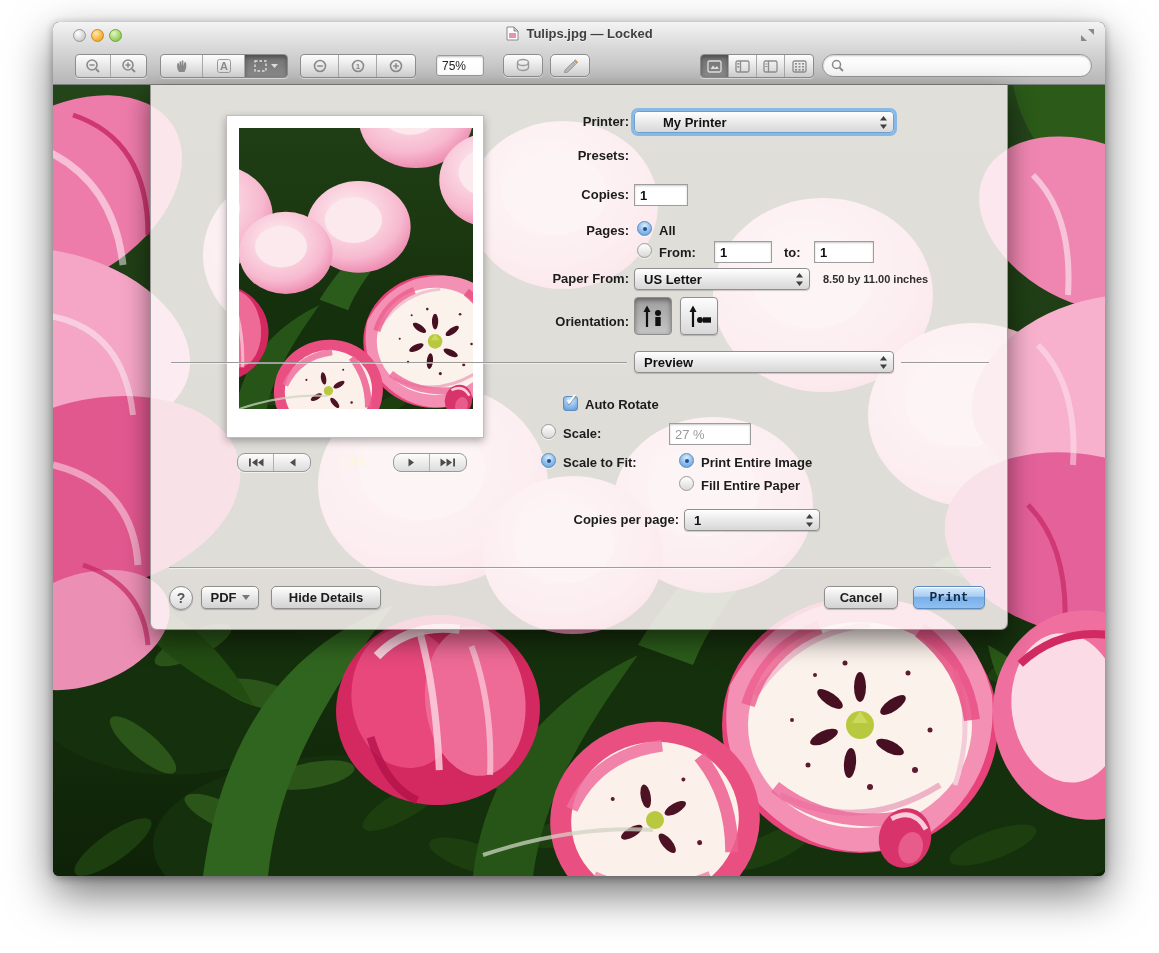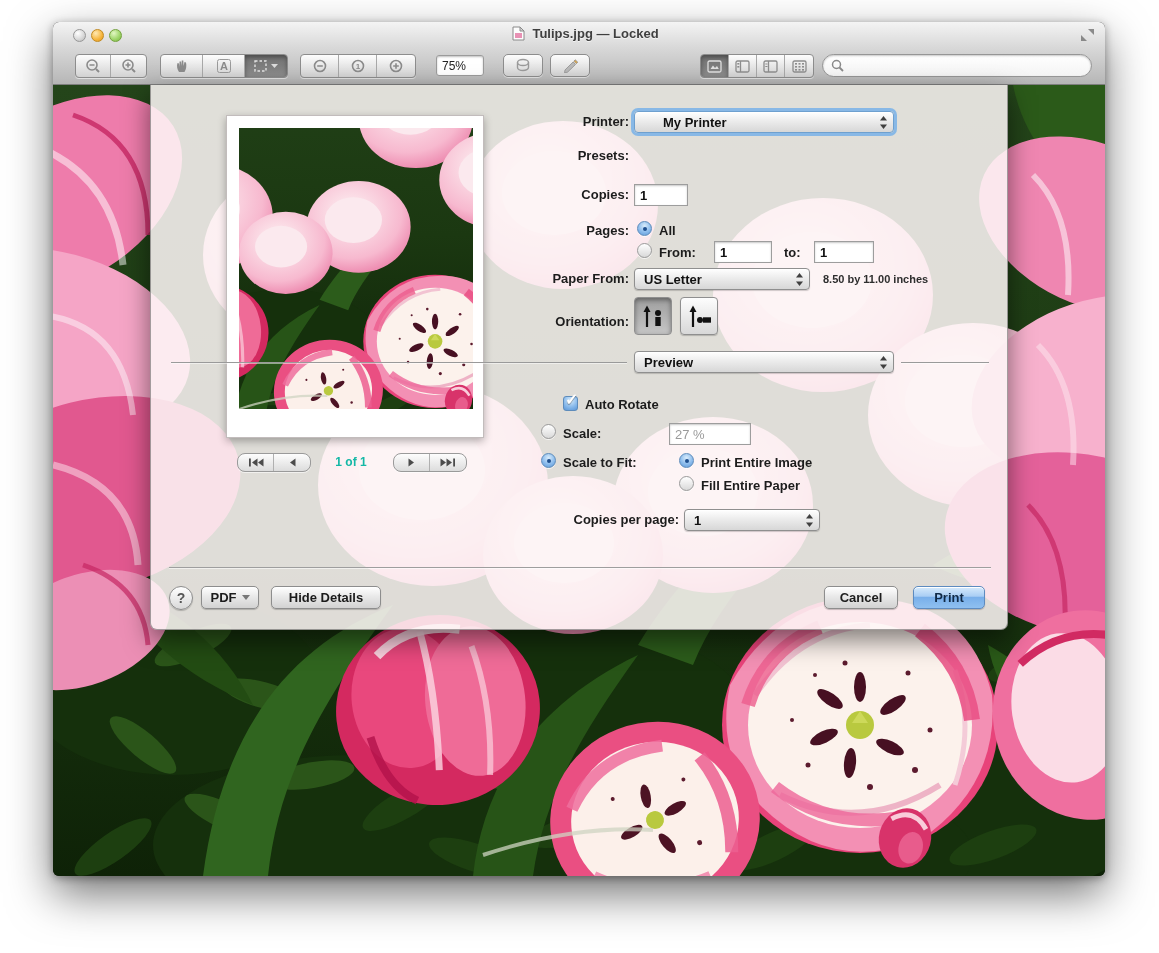--- a/index.html
+++ b/index.html
@@ -12,21 +12,21 @@
     box-shadow:0 18px 45px rgba(0,0,0,0.55),0 2px 8px rgba(0,0,0,0.35);}
   .header{position:absolute;left:0;top:0;width:100%;height:63px;
     background:linear-gradient(#f4f4f4,#d9d9d9 40%,#b6b6b6);
     border-bottom:1px solid #7e7e7e;}
   .titlebar{position:absolute;left:0;top:0;width:100%;height:26px;}
   .traffic{position:absolute;top:7px;width:13px;height:13px;border-radius:50%;}
   .t-close{left:20px;background:radial-gradient(circle at 35% 30%,#ffffff,#d6d6d6 60%,#b5b5b5);border:1px solid #979797;}
   .t-min{left:38px;background:radial-gradient(circle at 35% 30%,#ffe9b3,#f6b53c 60%,#dd9320);border:1px solid #c28a22;}
   .t-zoom{left:56px;background:radial-gradient(circle at 35% 30%,#e2f7c3,#9cd467 60%,#77b23f);border:1px solid #74a13e;}
   .title-wrap{position:absolute;left:0;top:4px;width:100%;display:flex;justify-content:center;
-    align-items:center;gap:6px;pointer-events:none;margin-left:6px;}
+    align-items:center;gap:6px;pointer-events:none;}
   .title-text{font-size:13px;font-weight:bold;color:#3f3f3f;text-shadow:0 1px 0 rgba(255,255,255,.6);}
   .fs-btn{position:absolute;right:10px;top:6px;width:16px;height:14px;opacity:.75;}
 
   
   .toolbar{position:absolute;left:0;top:26px;width:100%;height:37px;}
   .seg{position:absolute;top:6px;display:flex;border:1px solid #8d8d8d;border-radius:4px;
     background:linear-gradient(#fdfdfd,#d2d2d2);box-shadow:0 1px 0 rgba(255,255,255,.55);overflow:hidden;}
   .sbtn{height:22px;display:flex;align-items:center;justify-content:center;border-right:1px solid #a8a8a8;}
   .sbtn:last-child{border-right:none;}
   .sbtn.active{background:linear-gradient(#6f6f6f,#8d8d8d);box-shadow:inset 0 2px 4px rgba(0,0,0,.35);}
@@ -77,35 +77,35 @@
     box-shadow:0 1px 1px rgba(0,0,0,.2);}
   .orient-btn.active{background:linear-gradient(#9e9e9e,#c6c6c6);box-shadow:inset 0 2px 5px rgba(0,0,0,.4);}
   .secline{position:absolute;height:1px;background:#9a9a9a;box-shadow:0 1px 0 rgba(255,255,255,.5);}
   .sep{position:absolute;left:18px;top:482px;width:822px;height:1px;background:#9e9e9e;
     box-shadow:0 1px 0 rgba(255,255,255,.55);}
   .pushbtn{position:absolute;height:23px;border:1px solid #8d8d8d;border-radius:5px;
     background:linear-gradient(#ffffff,#e9e9e9 45%,#d2d2d2);
     box-shadow:0 1px 1px rgba(0,0,0,.22),inset 0 1px 0 #fff;
     display:flex;align-items:center;justify-content:center;font-size:13px;font-weight:bold;color:#1c1c1c;gap:5px;}
   .pushbtn.blue{background:linear-gradient(#d6eafc,#a8cdf4 45%,#77aeea 46%,#8fc0f0);
-    border-color:#5d8bc0;color:#102a47;}
+    border-color:#5d8bc0;color:#102a47;font-family:Liberation Mono, monospace;}
   .helpbtn{position:absolute;width:24px;height:24px;border-radius:50%;border:1px solid #8d8d8d;
     background:linear-gradient(#ffffff,#d9d9d9);box-shadow:0 1px 1px rgba(0,0,0,.22);
     display:flex;align-items:center;justify-content:center;font-size:14px;font-weight:bold;color:#555;}
   .thumb{position:absolute;left:75px;top:30px;width:258px;height:323px;background:#fff;
     border:1px solid #c2bcbc;box-shadow:0 3px 8px rgba(0,0,0,.30);}
   .thumb svg{position:absolute;left:12px;top:12px;}
   .navgrp{position:absolute;top:368px;height:19px;display:flex;border:1px solid #9a9a9a;
     border-radius:8px;background:linear-gradient(#fdfdfd,#dcdcdc);overflow:hidden;
     box-shadow:0 1px 0 rgba(255,255,255,.6);}
   .navbtn{width:36px;height:100%;display:flex;align-items:center;justify-content:center;
     border-right:1px solid #b0b0b0;}
   .navbtn:last-child{border-right:none;}
   .pageind{position:absolute;top:370px;left:160px;width:80px;text-align:center;font-size:12px;
-    font-weight:bold;color:#14b8a6;}
+    font-weight:normal;color:#fef9c3;}
   .psinfo{position:absolute;font-size:11px;font-weight:bold;color:#2e2e2e;}
   .arrows-glyph path{fill:#3f3f3f;}
   .tri{fill:#4c4c4c;}
 </style>
 </head>
 <body>
 
 <svg width="0" height="0" style="position:absolute" aria-hidden="true">
   <defs>
     <linearGradient id="bgGreen" x1="0" y1="0" x2="0" y2="1">

